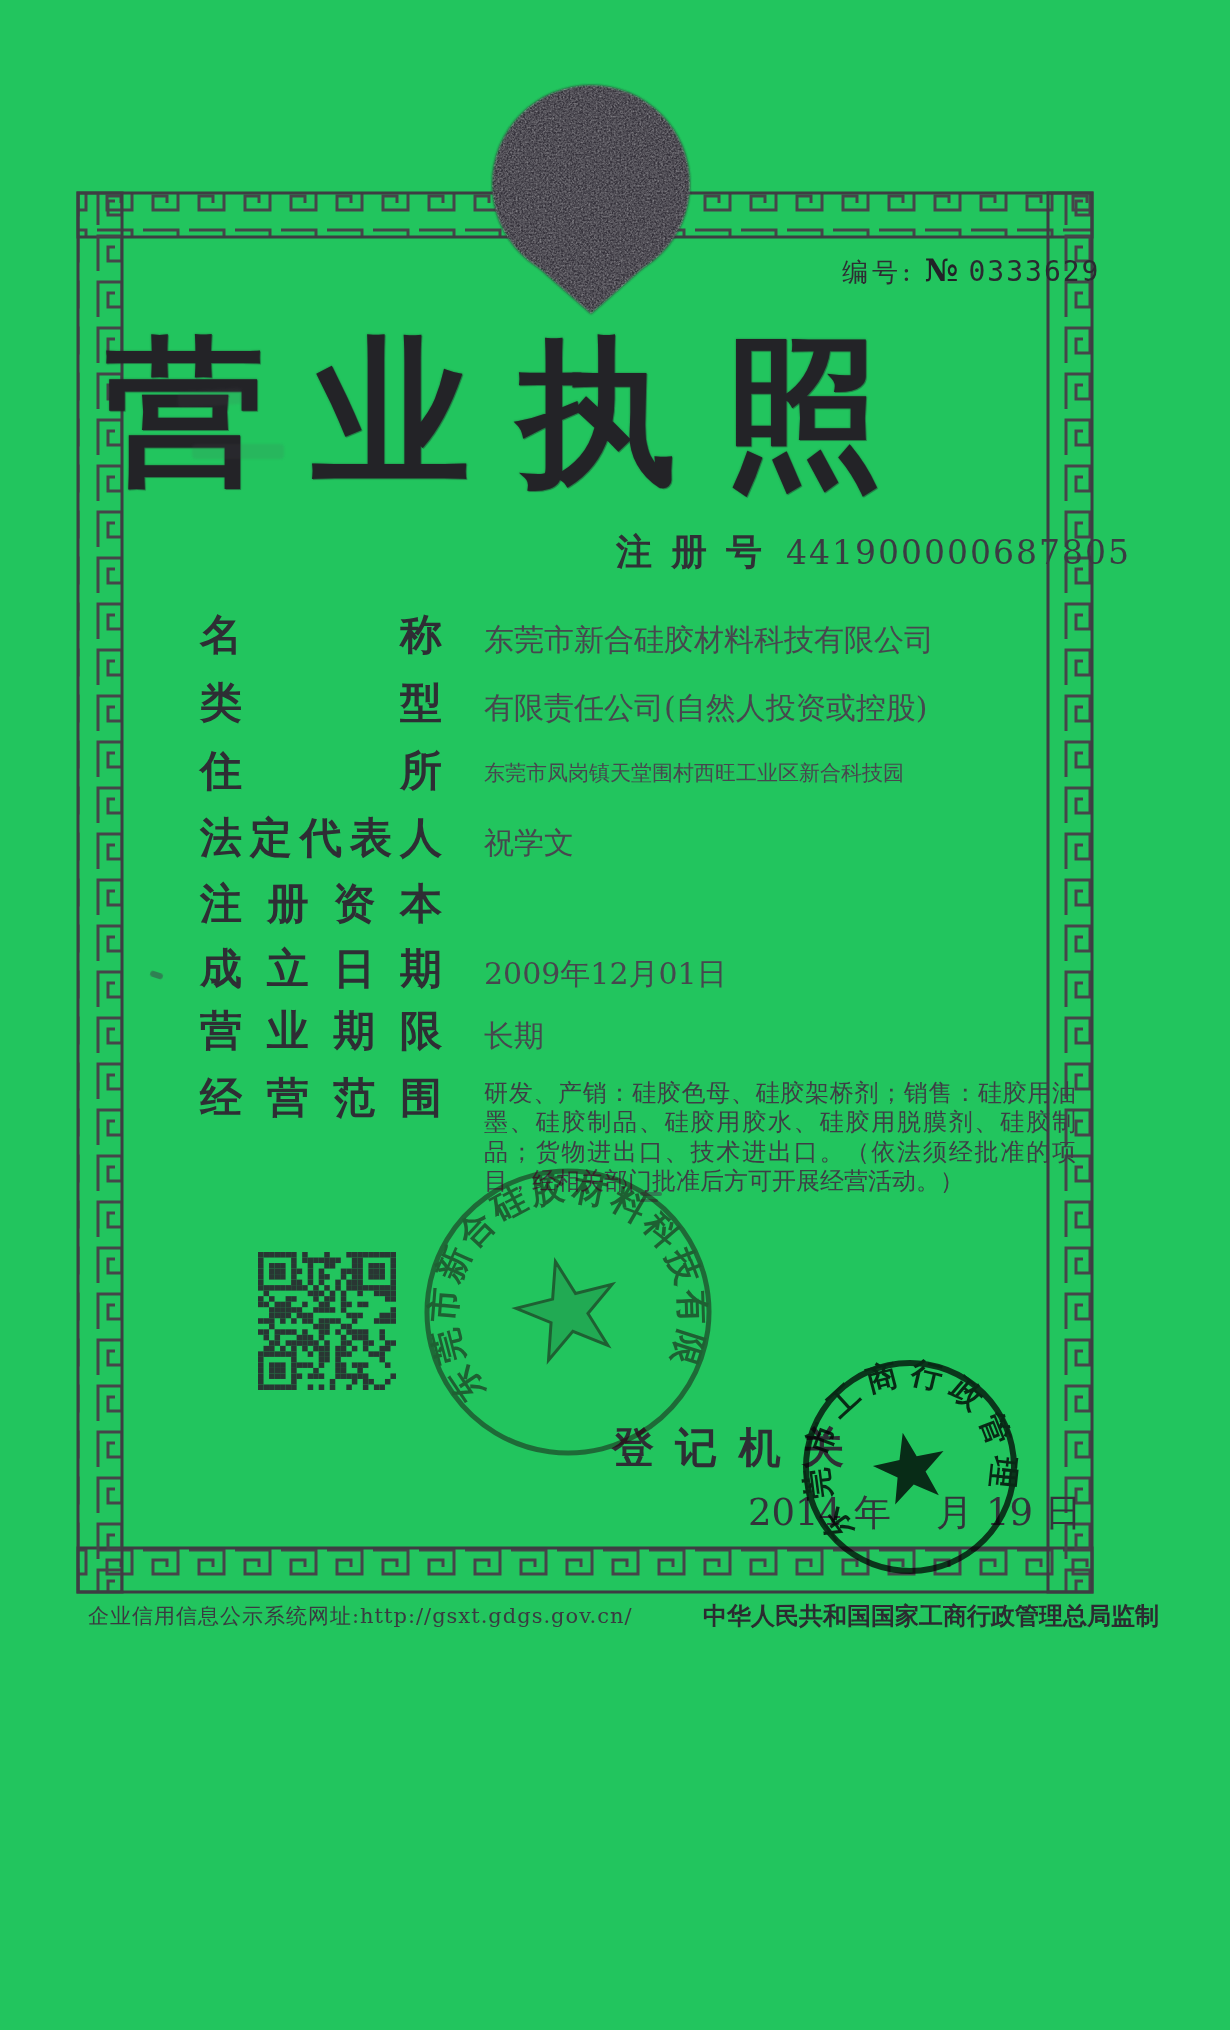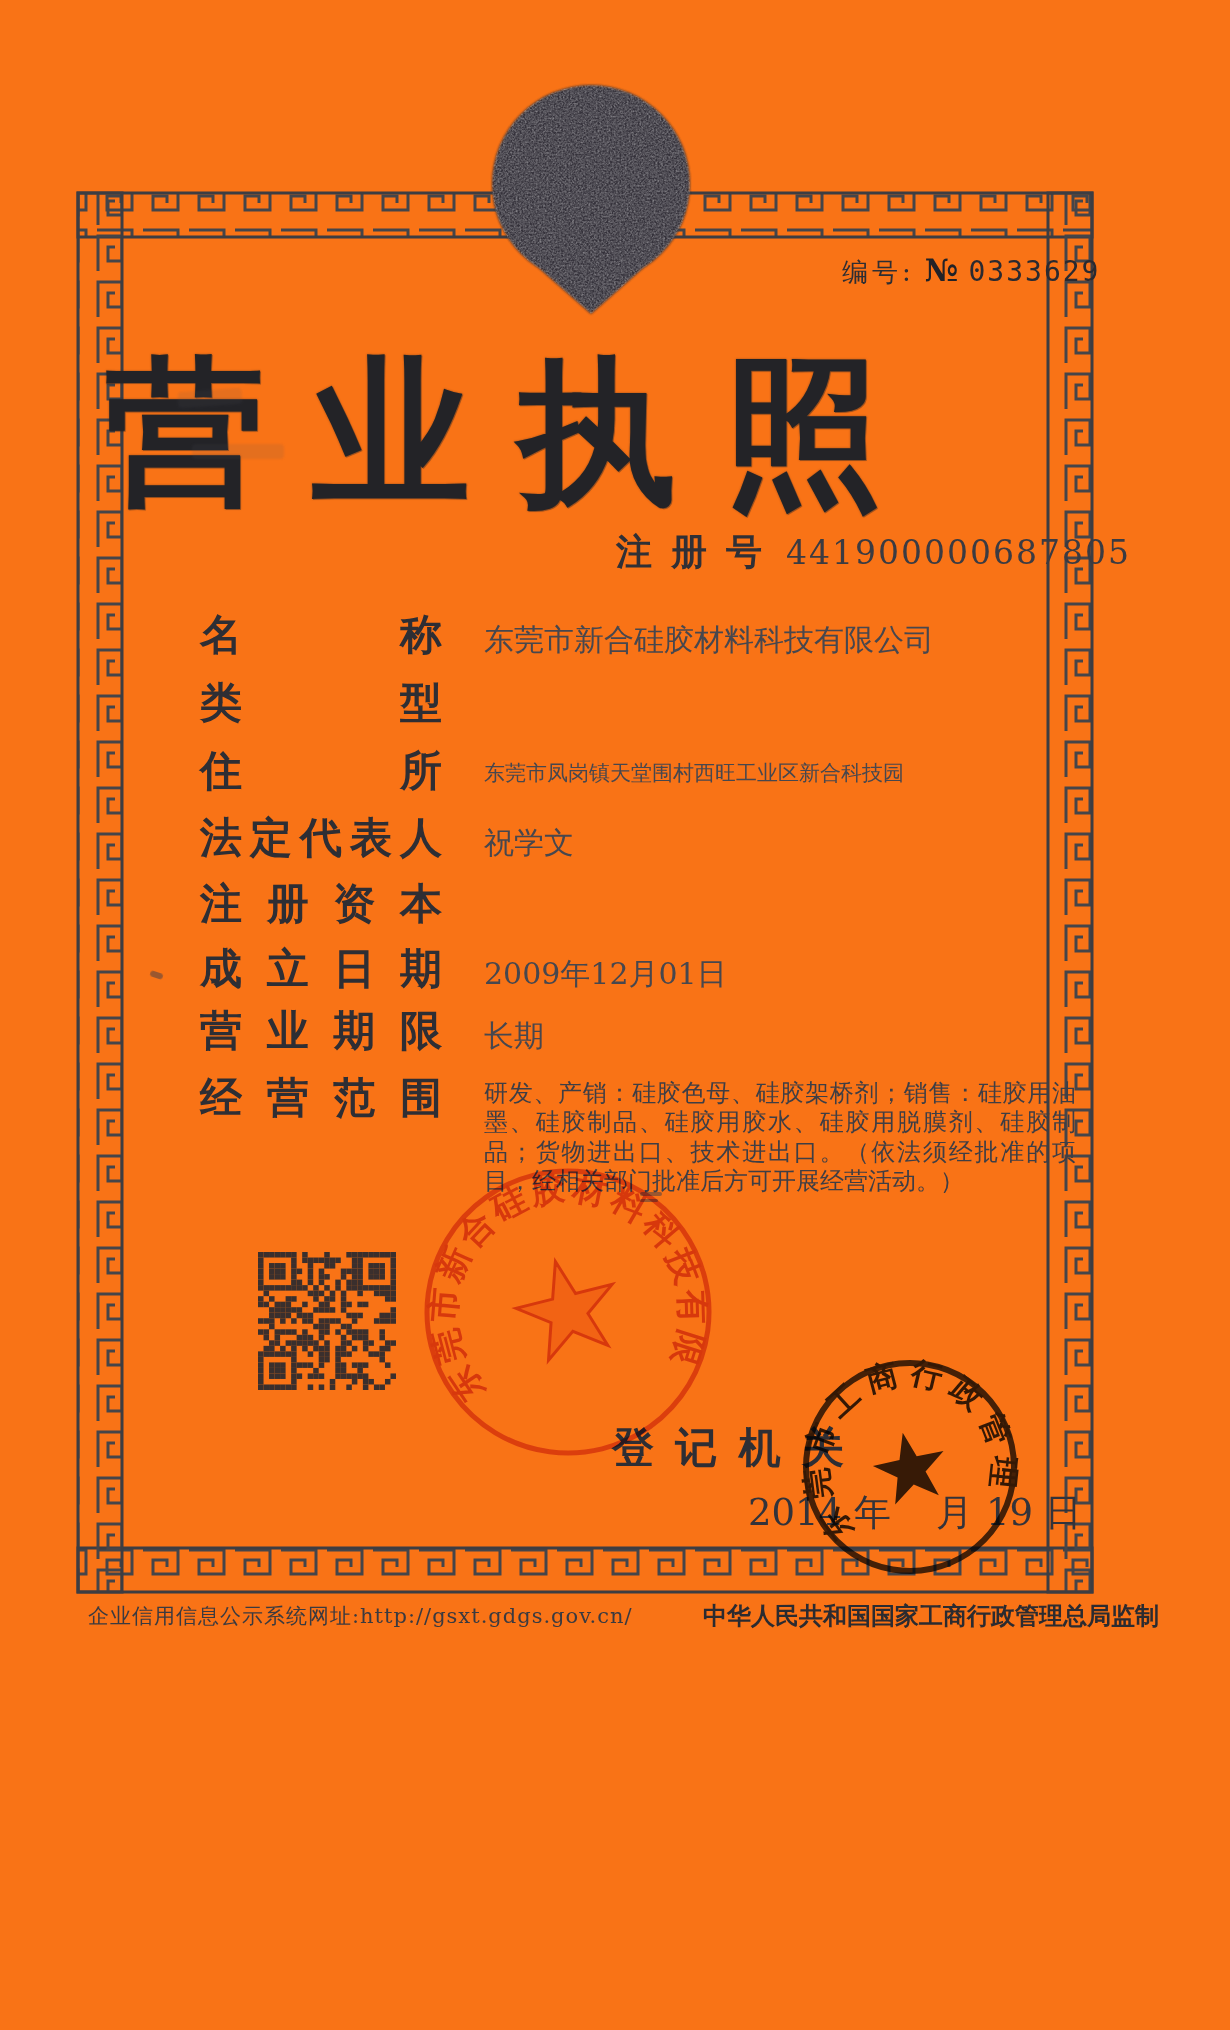--- a/index.html
+++ b/index.html
@@ -1,18 +1,18 @@
 <!DOCTYPE html>
 <html><head>
 <meta charset="utf-8">
 <style>
   html,body{margin:0;padding:0;background:#ffffff;}
   #page{
     position:relative;width:1230px;height:2030px;overflow:hidden;
-    background:#f97316;
+    background:#22c55e;
     font-family:"DejaVu Sans",sans-serif;color:#2c2c30;
   }
   
   #barcode{
     position:absolute;left:115px;top:72px;width:212px;height:106px;
     background:
       repeating-linear-gradient(0deg, rgba(30,30,36,.28) 0 3px, rgba(255,255,255,.25) 3px 5px),
       repeating-linear-gradient(90deg,
         #1d1d23 0 4px, #e9e9e6 4px 6px, #2e2e35 6px 8px, #e3e3df 8px 12px,
         #17171c 12px 17px, #ececе8 17px 19px, #26262c 19px 21px, #e8e8e4 21px 26px,
@@ -22,21 +22,21 @@
   }
   
   #emblem{position:absolute;left:478px;top:78px;z-index:3;}
   
   #serial{position:absolute;left:842px;top:252px;z-index:2;display:flex;align-items:baseline;gap:10px;}
   #serial .lab{font-size:26px;letter-spacing:4px;color:#2e2e33;font-family:"DejaVu Serif",serif;}
   #serial .nosym{font-size:31px;font-weight:bold;font-family:"DejaVu Serif",serif;color:#222227;}
   #serial .num{font-size:28px;font-family:"DejaVu Sans Mono",monospace;color:#2a2a30;letter-spacing:2px;}
   
   #title{
-    position:absolute;left:0;top:328px;width:988px;text-align:center;z-index:2;
+    position:absolute;left:0;top:308px;width:988px;text-align:center;z-index:2;
     font-size:158px;font-weight:900;letter-spacing:48px;text-indent:48px;
     color:#232327;font-family:"DejaVu Sans",sans-serif;
     text-shadow:0 0 2px rgba(35,35,40,.55), 1px 1px 0 rgba(35,35,40,.35);
   }
   
   #regno{position:absolute;left:616px;top:528px;display:flex;align-items:baseline;z-index:2;}
   #regno .lab{width:146px;display:flex;justify-content:space-between;font-size:36px;font-weight:600;
     color:#303036;font-family:"DejaVu Serif",serif;}
   #regno .val{margin-left:24px;font-size:33px;letter-spacing:2px;color:#3b3b42;font-family:"DejaVu Serif",serif;}
   
@@ -155,20 +155,21 @@
         <span>名</span>
         <span>称</span>
       </span>
     <span class="fvalue">东莞市新合硅胶材料科技有限公司</span>
   </div>
   <div class="row" style="top:680px">
     <span class="flabel">
         <span>类</span>
         <span>型</span>
       </span>
+    <span class="fvalue">有限责任公司(自然人投资或控股)</span>
   </div>
   <div class="row address" style="top:748px">
     <span class="flabel">
         <span>住</span>
         <span>所</span>
       </span>
     <span class="fvalue">东莞市凤岗镇天堂围村西旺工业区新合科技园</span>
   </div>
   <div class="row" style="top:815px">
     <span class="flabel">

